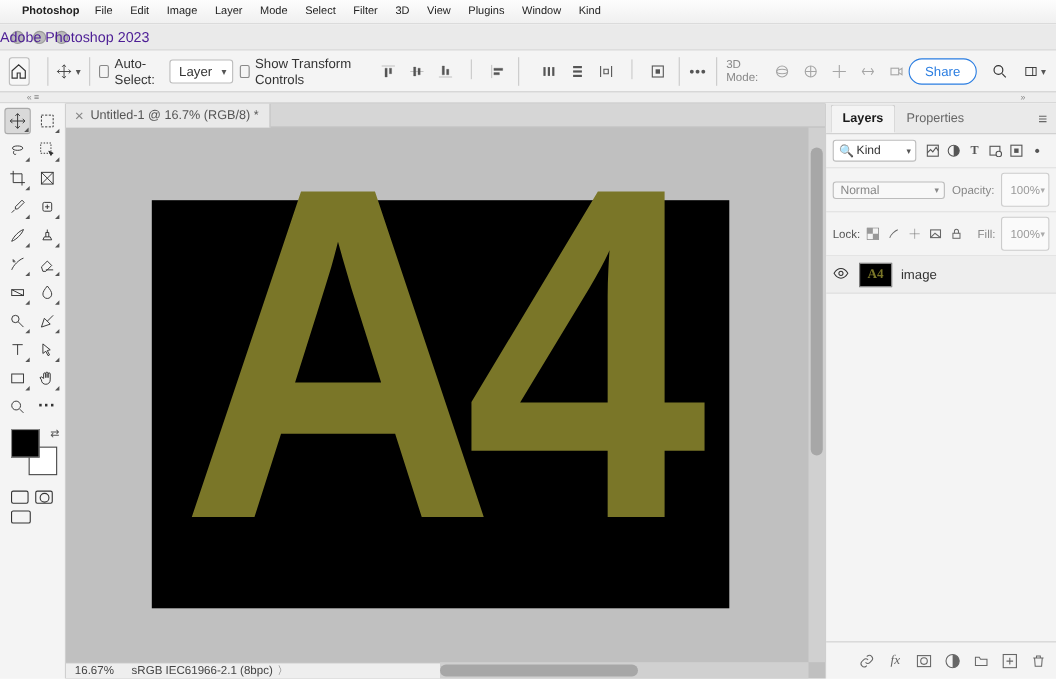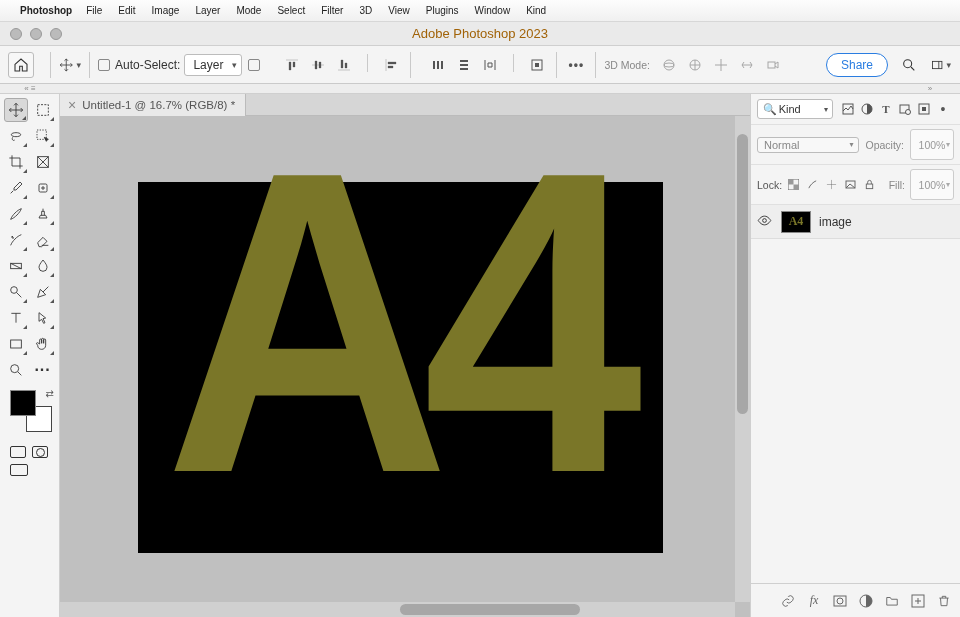--- a/index.html
+++ b/index.html
@@ -6,21 +6,21 @@
 html, body { width: 960px; height: 617px; overflow: hidden; background: #fff; }
 
 .mac-menu { height: 22px; background: linear-gradient(#fdfdfd,#f0f0f0); display:flex; align-items:center; padding:0 10px; font-size:10px; color:#222; border-bottom:1px solid #d7d7d7;}
 .mac-menu .apple { font-size:15px; margin-right:10px;}
 .mac-menu .app-name { font-weight:700; margin-right:14px;}
 .mac-menu .mitem { margin-right:16px; }
 
 .titlebar { height:24px; background:#eaeaea; display:flex; align-items:center; border-bottom:1px solid #cfcfcf; position:relative;}
 .traffic { display:flex; gap:8px; margin-left:10px;}
 .traffic span{ width:12px;height:12px;border-radius:50%; background:#bbb; border:1px solid #999;}
-.titlebar .title { position:absolute; left:0; right:0; text-align:center; font-size:13px; color:#a16207;}
+.titlebar .title { position:absolute; left:0; right:0; text-align:left; font-size:13px; color:#4c1d95;}
 
 .optbar { height:38px; background:#f4f4f4; border-bottom:1px solid #cacaca; display:flex; align-items:center; padding:0 8px; font-size:12px; color:#333; position:relative;}
 .home-btn { width:26px;height:26px; border:1px solid #bcbcbc; border-radius:3px; display:flex;align-items:center;justify-content:center; margin-right:8px; background:#f7f7f7;}
 .vsep { width:1px; height:26px; background:#c9c9c9; margin:0 8px;}
 .movecursor { display:flex;align-items:center;justify-content:center;width:22px;height:22px; position:relative;}
 .chev-down { margin-left:3px; font-size:9px; color:#555;}
 .cb { width:12px;height:12px;border:1px solid #888; border-radius:2px; display:inline-block; margin-right:5px; vertical-align:middle;}
 .select-drop { height:22px; border:1px solid #bcbcbc; background:#fff; border-radius:3px; display:flex;align-items:center; padding:0 18px 0 8px; position:relative; margin:0 6px 0 4px;}
 .select-drop::after{content:"▾"; position:absolute; right:5px; font-size:9px; color:#555;}
 .align-group { display:flex; gap:4px; margin-left:8px;}
@@ -131,20 +131,21 @@
       </svg>
     <span class="chev-down">▾</span>
   </div>
   <div class="vsep"></div>
   <span class="cb"></span>
   <span>Auto-Select:</span>
   <div class="select-drop">
     <span>Layer</span>
   </div>
   <span class="cb"></span>
+  <span>Show Transform Controls</span>
 
   <div class="align-group" style="margin-left:16px;">
     <div class="icon-btn">
         <svg width="14" height="14" viewBox="0 0 14 14">
           <path d="M1 2h12M4 4h2v8H4zM8 4h2v5H8z" stroke="#555" fill="#555" stroke-width="0.3"></path>
         </svg>
       </div>
     <div class="icon-btn">
         <svg width="14" height="14" viewBox="0 0 14 14">
           <path d="M1 7h12M4 3h2v8H4zM8 4h2v6H8z" stroke="#555" fill="#555" stroke-width="0.3"></path>
@@ -410,23 +411,32 @@
     </div>
     <div class="artboard">
       <div class="a4text">A4</div>
     </div>
     <div class="scroll-v">
         <div class="thumb"></div>
       </div>
     <div class="scroll-h">
         <div class="thumb"></div>
       </div>
+    <div class="statusbar">
+      <span>16.67%</span>
+      <span><span>sRGB IEC61966-2.1 (8bpc)</span><span class="chev">〉</span></span>
+    </div>
   </div>
 
   <div class="panel">
+    <div class="panel-tabs">
+      <div class="ptab active">Layers</div>
+      <div class="ptab">Properties</div>
+      <div class="panel-menu">≡</div>
+    </div>
     <div class="panel-row">
       <div class="kind-drop">
         <span class="mag">🔍</span>
         <span>Kind</span>
       </div>
       <div class="filter-icons">
         <span>
             <svg width="12" height="12">
               <rect x="1" y="1" width="10" height="10" stroke="#555" fill="none"></rect>
               <path d="M1 8l3-3 2 2 3-4 2 3" stroke="#555" fill="none"></path>

